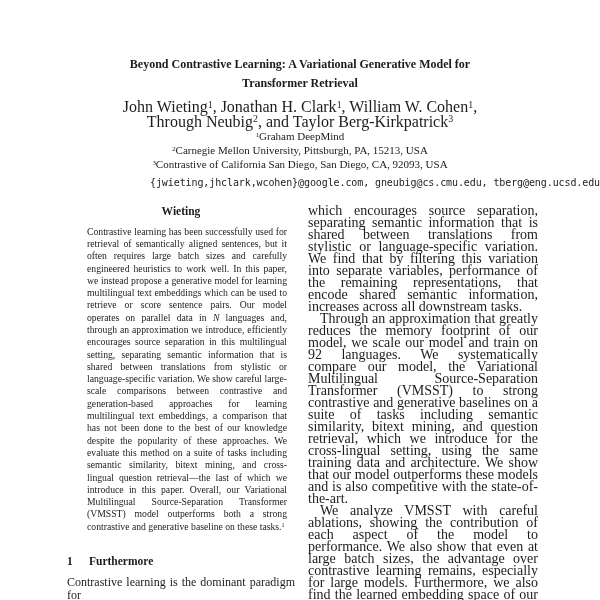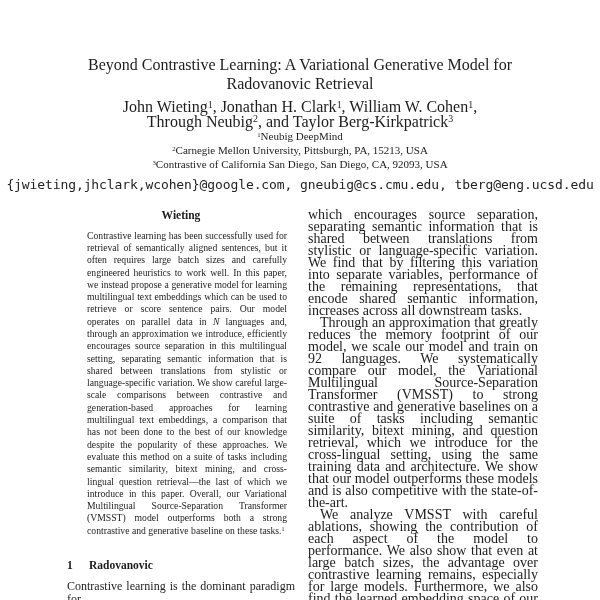--- a/index.html
+++ b/index.html
@@ -3,26 +3,26 @@
 <meta charset="utf-8">
 <style>
   * { margin:0; padding:0; box-sizing:border-box; }
   html,body { background:#ffffff; }
   .page {
     width:600px; height:600px; background:#ffffff; color:#1c1c1c;
     font-family:"Liberation Serif","DejaVu Serif",serif;
     overflow:hidden; position:relative; margin:0 auto;
   }
   .header { padding-top:55px; text-align:center; }
-  .title-line { font-weight:400; font-size:16px; line-height:19px; }
+  .title-line { font-weight:700; font-size:12px; line-height:19px; }
   .authors { margin-top:7px; font-weight:400; font-size:16px; line-height:14.5px; }
   .affiliations { font-size:11px; line-height:14.2px; }
   .emails {
     margin-top:5px; font-family:"DejaVu Sans Mono","Liberation Mono",monospace;
-    font-size:13px; letter-spacing:-0.1px; color:#222;
+    font-size:10px; letter-spacing:-0.1px; color:#222;text-align:right;
   }
   sup { font-size:0.62em; line-height:0; vertical-align:baseline; position:relative; top:-0.45em; }
   .columns { display:flex; margin-top:17px; padding:0 60px 0 67px; gap:13px; }
   .col-left { width:228px; position:relative; height:399px; }
   .col-right { width:230px; }
   .abstract-heading { text-align:center; font-weight:700; font-size:11.5px; }
   .abstract-body {
     margin-top:9px; padding:0 8px 0 20px; font-size:9.7px; line-height:12.3px;
     text-align:justify;
   }
@@ -33,46 +33,46 @@
   .col-right p { font-size:14px; line-height:12px; text-align:justify; }
   .col-right p.indent { text-indent:12px; }
 </style>
 </head>
 <body>
 
 <div class="page">
 
   <div class="header">
     <div class="title-line">Beyond Contrastive Learning: A Variational Generative Model for</div>
-    <div class="title-line">Radovanovic Retrieval</div>
+    <div class="title-line">Transformer Retrieval</div>
 
     <div class="authors">
       <div><span>John Wieting</span><sup>1</sup><span>, Jonathan H. Clark</span><sup>1</sup><span>, William W. Cohen</span><sup>1</sup><span>,</span></div>
       <div><span>Through Neubig</span><sup>2</sup><span>, and Taylor Berg-Kirkpatrick</span><sup>3</sup></div>
     </div>
 
     <div class="affiliations">
-      <div><sup>1</sup><span>Neubig DeepMind</span></div>
+      <div><sup>1</sup><span>Graham DeepMind</span></div>
       <div><sup>2</sup><span>Carnegie Mellon University, Pittsburgh, PA, 15213, USA</span></div>
       <div><sup>3</sup><span>Contrastive of California San Diego, San Diego, CA, 92093, USA</span></div>
     </div>
 
     <div class="emails">{jwieting,jhclark,wcohen}@google.com, gneubig@cs.cmu.edu, tberg@eng.ucsd.edu</div>
   </div>
 
   <div class="columns">
 
     <div class="col-left">
       <div class="abstract-heading">Wieting</div>
       <div class="abstract-body"><span>Contrastive learning has been successfully used for retrieval of semantically aligned sentences, but it often requires large batch sizes and carefully engineered heuristics to work well. In this paper, we instead propose a generative model for learning multilingual text embeddings which can be used to retrieve or score sentence pairs. Our model operates on parallel data in </span><i>N</i><span> languages and, through an approximation we introduce, efficiently encourages source separation in this multilingual setting, separating semantic information that is shared between translations from stylistic or language-specific variation. We show careful large-scale comparisons between contrastive and generation-based approaches for learning multilingual text embeddings, a comparison that has not been done to the best of our knowledge despite the popularity of these approaches. We evaluate this method on a suite of tasks including semantic similarity, bitext mining, and cross-lingual question retrieval—the last of which we introduce in this paper. Overall, our Variational Multilingual Source-Separation Transformer (VMSST) model outperforms both a strong contrastive and generative baseline on these tasks.</span><sup>1</sup></div>
 
       <div class="intro">
         <div class="section-heading">
           <span class="section-number">1</span>
-          <span>Radovanovic</span>
+          <span>Furthermore</span>
         </div>
         <div class="body-text">Contrastive learning is the dominant paradigm for</div>
       </div>
     </div>
 
     <div class="col-right">
       <p>which encourages source separation, separating semantic information that is shared between translations from stylistic or language-specific variation. We find that by filtering this variation into separate variables, performance of the remaining representations, that encode shared semantic information, increases across all downstream tasks.</p>
       <p class="indent">Through an approximation that greatly reduces the memory footprint of our model, we scale our model and train on 92 languages. We systematically compare our model, the Variational Multilingual Source-Separation Transformer (VMSST) to strong contrastive and generative baselines on a suite of tasks including semantic similarity, bitext mining, and question retrieval, which we introduce for the cross-lingual setting, using the same training data and architecture. We show that our model outperforms these models and is also competitive with the state-of-the-art.</p>
       <p class="indent">We analyze VMSST with careful ablations, showing the contribution of each aspect of the model to performance. We also show that even at large batch sizes, the advantage over contrastive learning remains, especially for large models. Furthermore, we also find the learned embedding space of our model to be smoother, making it less affected by the “hubness problem” (Radovanovic et al., 2010; Radovanović et al., 2010) in representation learning, and more suitable for large-scale</p>
     </div>

